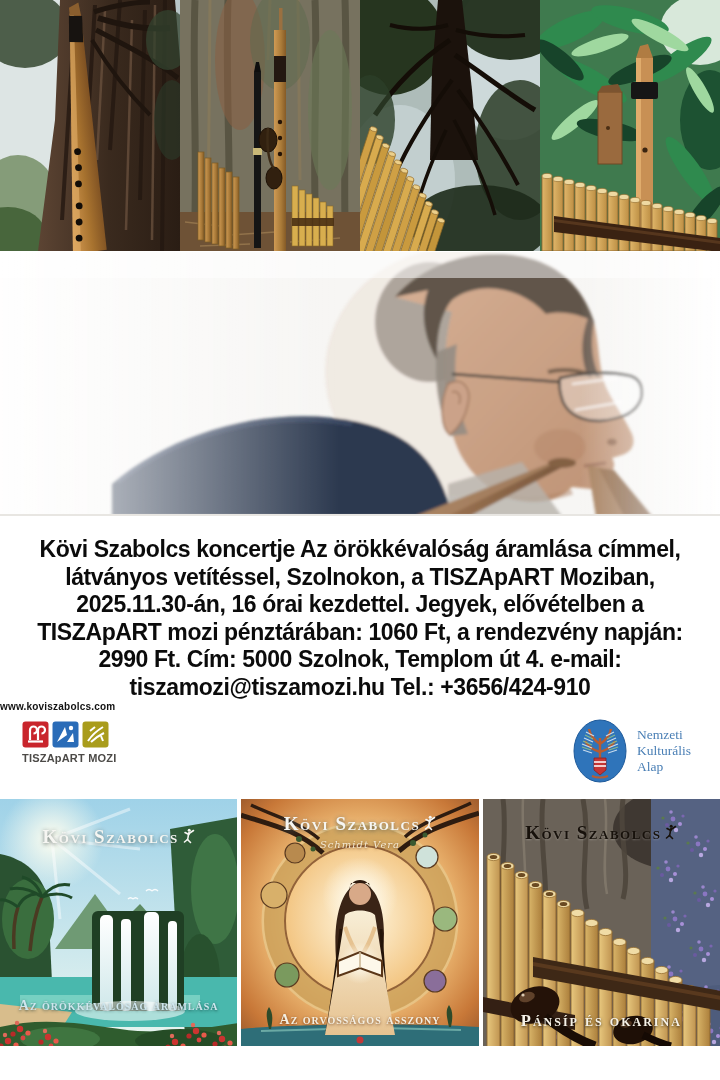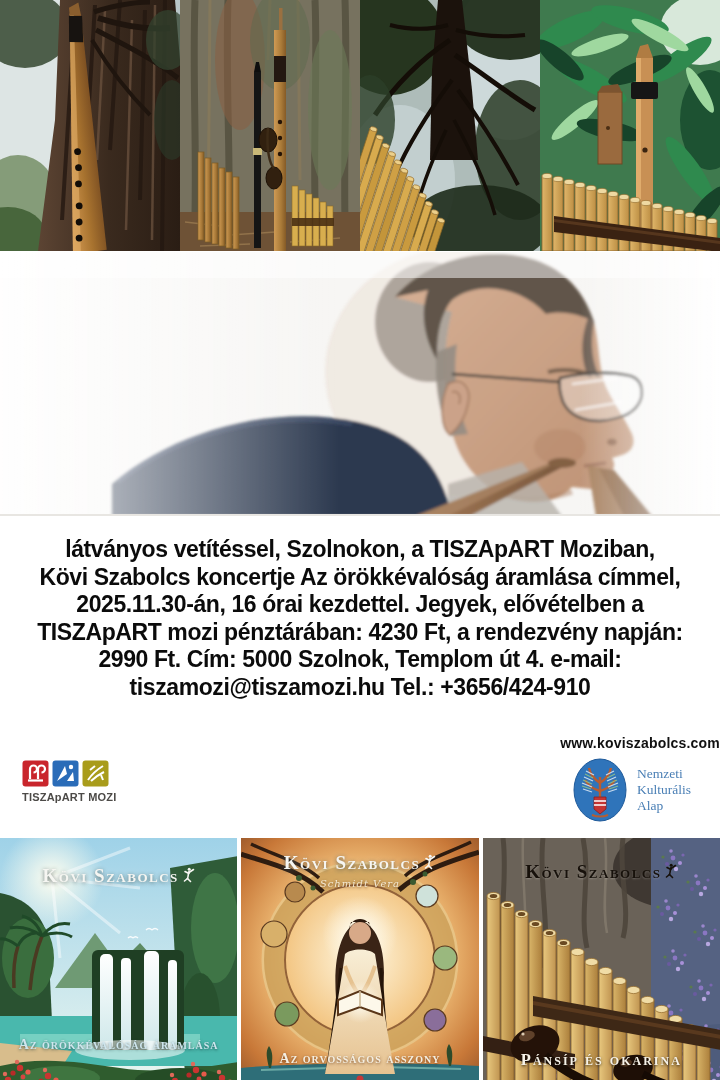--- a/index.html
+++ b/index.html
@@ -13,21 +13,21 @@
 
   
   .hero { width:720px; height:264px; margin-top:1px; }
   .hero svg { display:block; }
 
   
   .copy { margin-top:20px; text-align:center; color:#0b0b0b; font-weight:bold;
           font-size:23px; line-height:27.5px; letter-spacing:-0.4px; }
   .copy div { white-space:nowrap; }
 
-  .website { margin-top:34px; text-align:right; font-weight:bold; font-size:14px; color:#111; letter-spacing:0.2px; }
+  .website { text-align:left; font-weight:bold; font-size:10px; color:#111; letter-spacing:0.2px; }
 
   
   .sponsors { position:relative; height:82px; margin-top:3px; }
   .tiszapart { position:absolute; left:22px; top:6px; width:110px; text-align:left; }
   .tp-squares { display:flex; gap:3px; }
   .tp-label { margin-top:4px; font-size:11px; font-weight:bold; color:#4c4a47; letter-spacing:0.2px; }
   .hangfoglalo { position:absolute; left:143px; top:0px; width:98px; text-align:center; }
   .hf-label { margin-top:1px; font-size:10.5px; font-weight:bold; color:#171717; letter-spacing:1px; }
   .hf-sub { margin-top:1px; font-size:8px; color:#3a3a3a; letter-spacing:0.3px; transform:scale(0.56); transform-origin:50% 0; white-space:nowrap; }
   .nka { position:absolute; left:572px; top:3px; display:flex; align-items:flex-start; }
@@ -392,24 +392,24 @@
         </g>
       </g>
       <rect x="0" y="0" width="340" height="264" fill="url(#hfadeL)"></rect>
       <rect x="580" y="0" width="140" height="264" fill="url(#hfadeR)"></rect>
       <rect x="0" y="0" width="720" height="26" fill="#ffffff" opacity="0.5"></rect>
       <rect x="0" y="262" width="720" height="2" fill="#e8e6e2"></rect>
     </svg>
   </div>
 
   <div class="copy">
+    <div>Kövi Szabolcs koncertje Az örökkévalóság áramlása címmel,</div>
     <div>látványos vetítéssel, Szolnokon, a TISZApART Moziban,</div>
-    <div>Kövi Szabolcs koncertje Az örökkévalóság áramlása címmel,</div>
     <div>2025.11.30-án, 16 órai kezdettel. Jegyek, elővételben a</div>
-    <div>TISZApART mozi pénztárában: 4230 Ft, a rendezvény napján:</div>
+    <div>TISZApART mozi pénztárában: 1060 Ft, a rendezvény napján:</div>
     <div>2990 Ft. Cím: 5000 Szolnok, Templom út 4. e-mail:</div>
     <div>tiszamozi@tiszamozi.hu Tel.: +3656/424-910</div>
   </div>
 
   <div class="website">www.koviszabolcs.com</div>
 
   <div class="sponsors">
 
     <div class="tiszapart">
       <div class="tp-squares">

